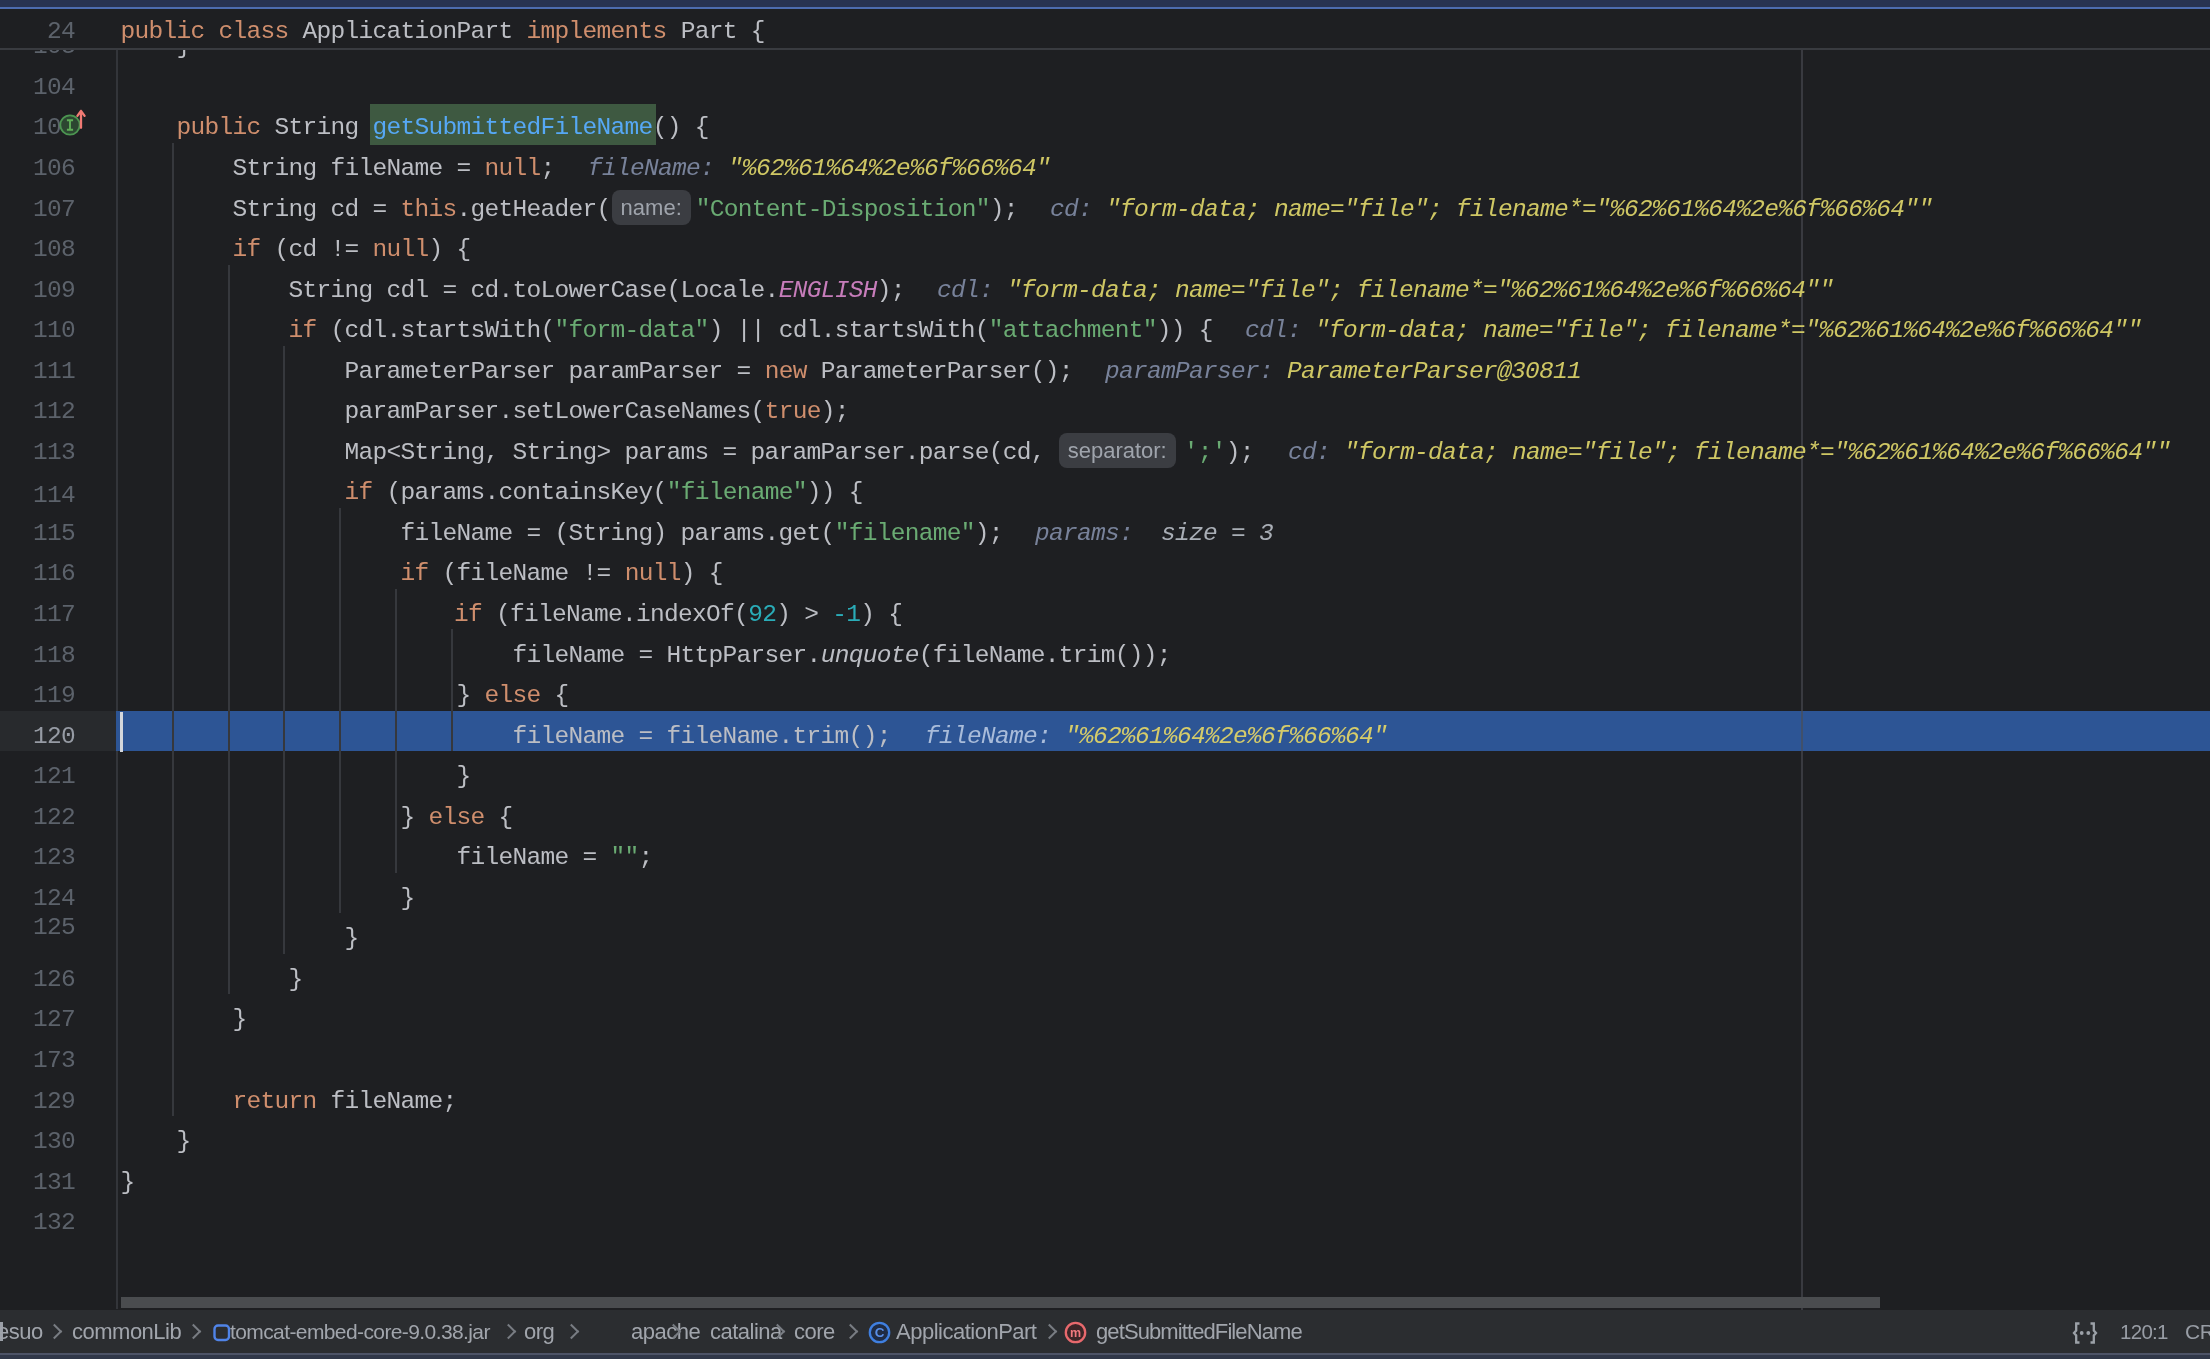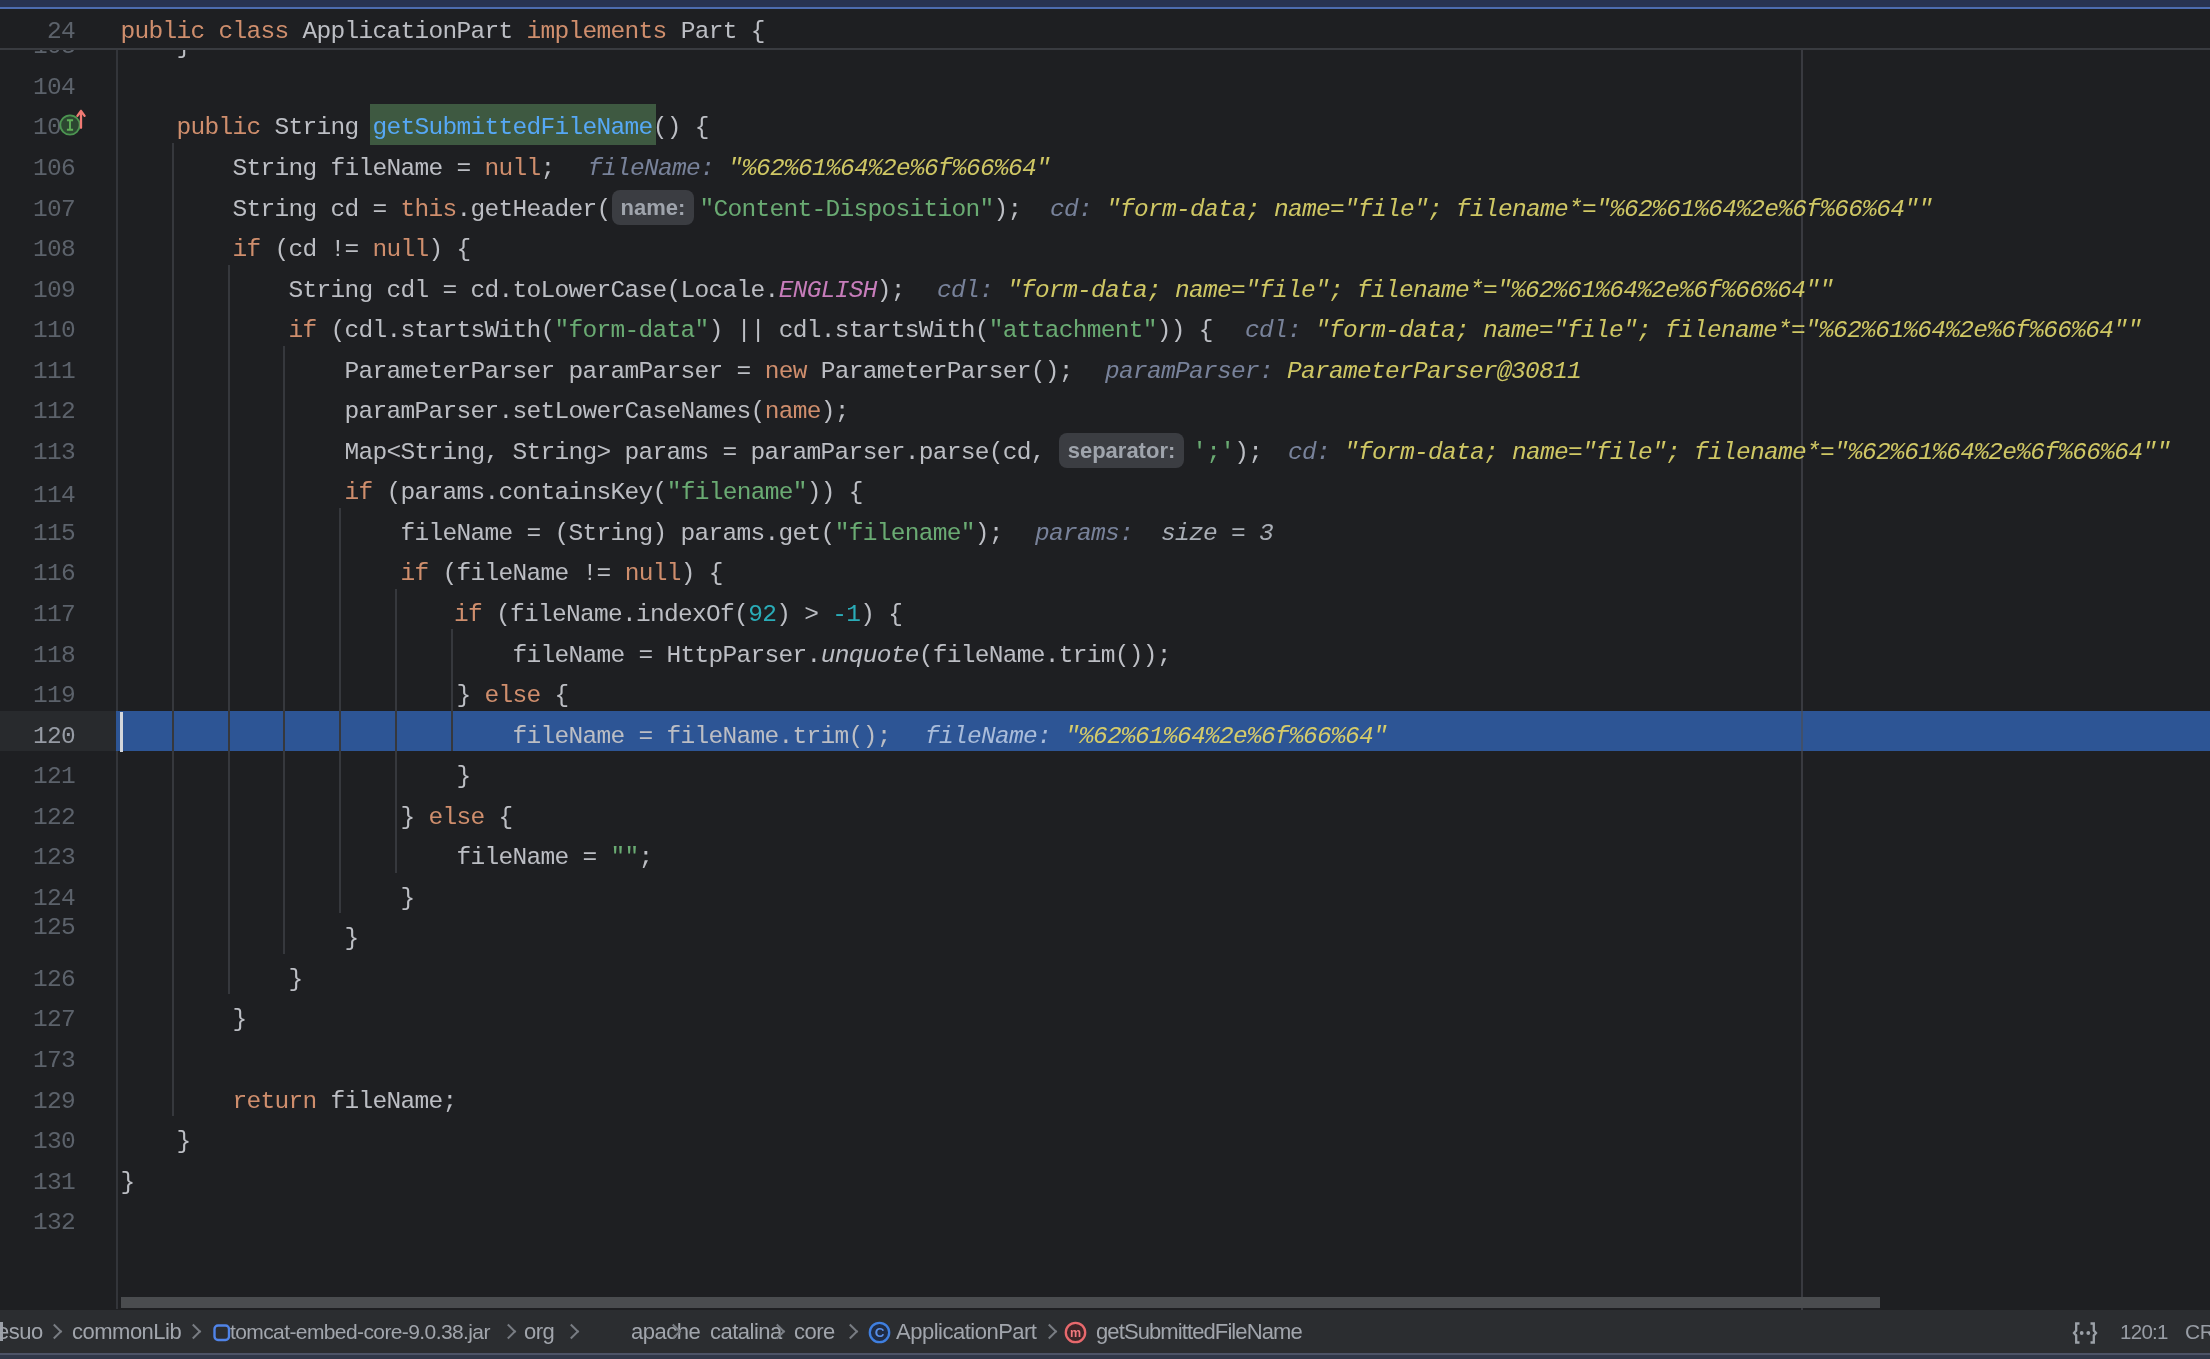--- a/index.html
+++ b/index.html
@@ -9,21 +9,21 @@
 .no{color:#5c626b;width:51px;text-align:right;left:0;padding-left:24px;}
 .k{color:#cf8e6d;} .s{color:#6aab73;} .n{color:#2aacb8;}
 .decl{color:#56a8f5;}
 .st{color:#c77dbb;font-style:italic;}
 .sm{font-style:italic;}
 .hint{font-style:italic;}
 .hl{color:#78829a;} .hv{color:#cfc764;}
 .hl2{color:#a9bcda;} .hv2{color:#d6cc6a;} .hg{color:#a9aeb6;}
 .pbox{display:inline-block;background:#3b3d42;border-radius:8px;color:#9fa4ac;
   font-family:"Liberation Sans",sans-serif;font-size:22px;font-style:normal;letter-spacing:0;
-  height:35px;line-height:35px;padding:0 9px;vertical-align:middle;margin-top:-3px;font-weight:bold;}
+  height:35px;line-height:35px;padding:0 9px;vertical-align:middle;margin-top:-3px;}
 .g{position:absolute;width:2px;background:#36383d;}
 .crumb{position:absolute;top:1310px;height:44px;line-height:44px;
   font-family:"Liberation Sans",sans-serif;font-size:22px;letter-spacing:-0.5px;color:#a1a5ac;white-space:pre;}
 .chev{position:absolute;top:1326px;width:9px;height:9px;border-top:2.4px solid #787c82;
   border-right:2.4px solid #787c82;transform:rotate(45deg);}
 </style></head><body>
 <div id="page">
 
 <div style="position:absolute;left:0;top:0;width:2210px;height:7px;background:#283352;"></div>
 <div style="position:absolute;left:0;top:7px;width:2210px;height:2px;background:#4d6cb0;"></div>
@@ -51,21 +51,21 @@
 <div class="ln" style="left:120.5px;top:189.5px;">        String cd = <span class="k">this</span>.getHeader(<span class="pbox" style="margin-left:1px;margin-right:5px;">name:</span><span class="s">"Content-Disposition"</span>);</div>
 <div class="no" style="top:189.5px;color:#5c626b;">107</div>
 <div class="ln" style="left:120.5px;top:230.0px;">        <span class="k">if</span> (cd != <span class="k">null</span>) {</div>
 <div class="no" style="top:230.0px;color:#5c626b;">108</div>
 <div class="ln" style="left:120.5px;top:270.6px;">            String cdl = cd.toLowerCase(Locale.<span class="st">ENGLISH</span>);</div>
 <div class="no" style="top:270.6px;color:#5c626b;">109</div>
 <div class="ln" style="left:120.5px;top:311.1px;">            <span class="k">if</span> (cdl.startsWith(<span class="s">"form-data"</span>) || cdl.startsWith(<span class="s">"attachment"</span>)) {</div>
 <div class="no" style="top:311.1px;color:#5c626b;">110</div>
 <div class="ln" style="left:120.5px;top:351.7px;">                ParameterParser paramParser = <span class="k">new</span> ParameterParser();</div>
 <div class="no" style="top:351.7px;color:#5c626b;">111</div>
-<div class="ln" style="left:120.5px;top:392.2px;">                paramParser.setLowerCaseNames(<span class="k">name</span>);</div>
+<div class="ln" style="left:120.5px;top:392.2px;">                paramParser.setLowerCaseNames(<span class="k">true</span>);</div>
 <div class="no" style="top:392.2px;color:#5c626b;">112</div>
 <div class="ln" style="left:120.5px;top:432.8px;">                Map&lt;String, String&gt; params = paramParser.parse(cd, <span class="pbox" style="margin-left:0px;margin-right:8px;">separator:</span><span class="s">';'</span>);</div>
 <div class="no" style="top:432.8px;color:#5c626b;">113</div>
 <div class="ln" style="left:120.5px;top:473.3px;">                <span class="k">if</span> (params.containsKey(<span class="s">"filename"</span>)) {</div>
 <div class="no" style="top:476px;color:#5c626b;">114</div>
 <div class="ln" style="left:120.5px;top:513.9px;">                    fileName = (String) params.get(<span class="s">"filename"</span>);</div>
 <div class="no" style="top:513.9px;color:#5c626b;">115</div>
 <div class="ln" style="left:120.5px;top:554.4px;">                    <span class="k">if</span> (fileName != <span class="k">null</span>) {</div>
 <div class="no" style="top:554.4px;color:#5c626b;">116</div>
 <div class="ln" style="left:118px;top:595.0px;">                        <span class="k">if</span> (fileName.indexOf(<span class="n">92</span>) &gt; <span class="n">-1</span>) {</div>

